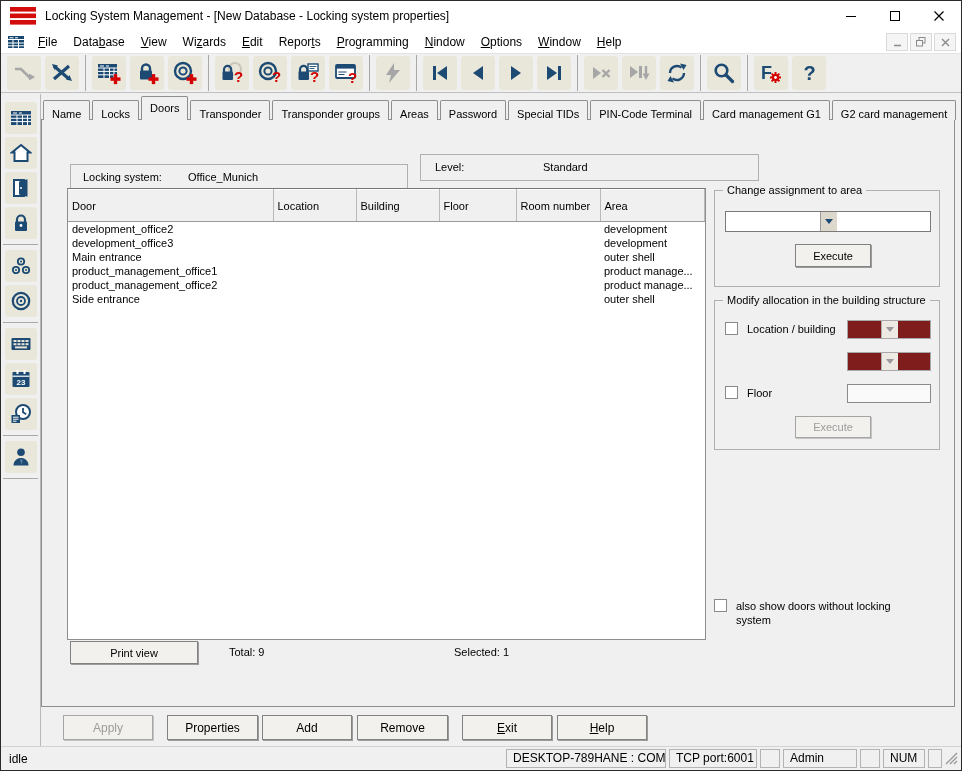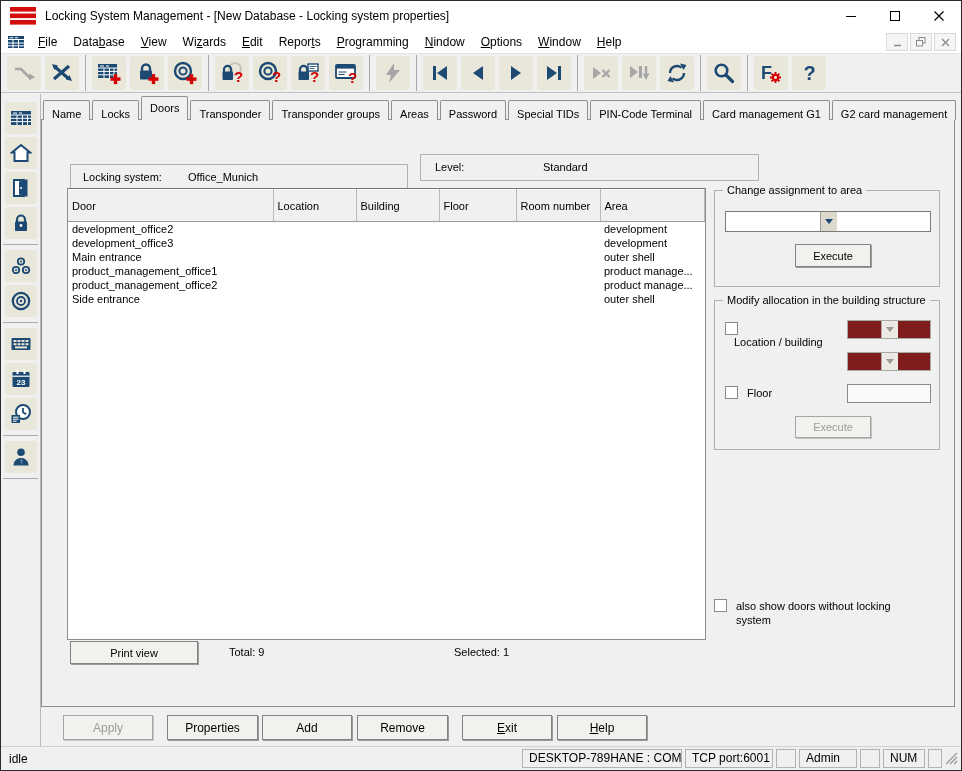--- a/index.html
+++ b/index.html
@@ -579,21 +579,21 @@
         <span class="val">[System area]</span>
         <span class="dbtn">
             <span class="arrow-down"></span>
           </span>
       </div>
       <div class="btn" style="position:absolute;left:80px;top:53px;width:76px;height:23px;">Execute</div>
     </div>
 
     <div class="groupbox building-box">
       <span class="legend">Modify allocation in the building structure</span>
-      <div class="cbrow" style="left:10px;top:21px;flex-direction:column;">
+      <div class="cbrow" style="left:10px;top:21px;">
         <span class="cb"></span>
         <span class="cblbl">Location / building</span>
       </div>
       <div class="combo disabled" style="left:132px;top:19px;width:84px;">
         <span class="val">no</span>
         <span class="dbtn">
             <span class="arrow-down"></span>
           </span>
       </div>
       <div class="combo disabled" style="left:132px;top:51px;width:84px;">
@@ -635,21 +635,21 @@
         <span class="uline">H</span>
         <span>elp</span>
       </div>
     </div>
 
   <div class="statusbar">
     <span class="sidle">idle</span>
     <span class="scell" style="width:160px;">DESKTOP-789HANE : COM(*)</span>
     <span class="scell" style="width:88px;">TCP port:6001</span>
     <span class="scell" style="width:20px;"></span>
-    <span class="scell" style="width:58px;">Admin</span>
+    <span class="scell" style="width:74px;">Admin</span>
     <span class="scell" style="width:20px;"></span>
     <span class="scell" style="width:42px;">NUM</span>
     <span class="scell" style="width:14px;"></span>
     <span>
         <svg width="13" height="13" viewBox="0 0 13 13">
           <path d="M12 1L1 12M12 5L5 12M12 9l-3 3" stroke="#9a9a9a" stroke-width="1.4"></path>
         </svg>
       </span>
   </div>
 

